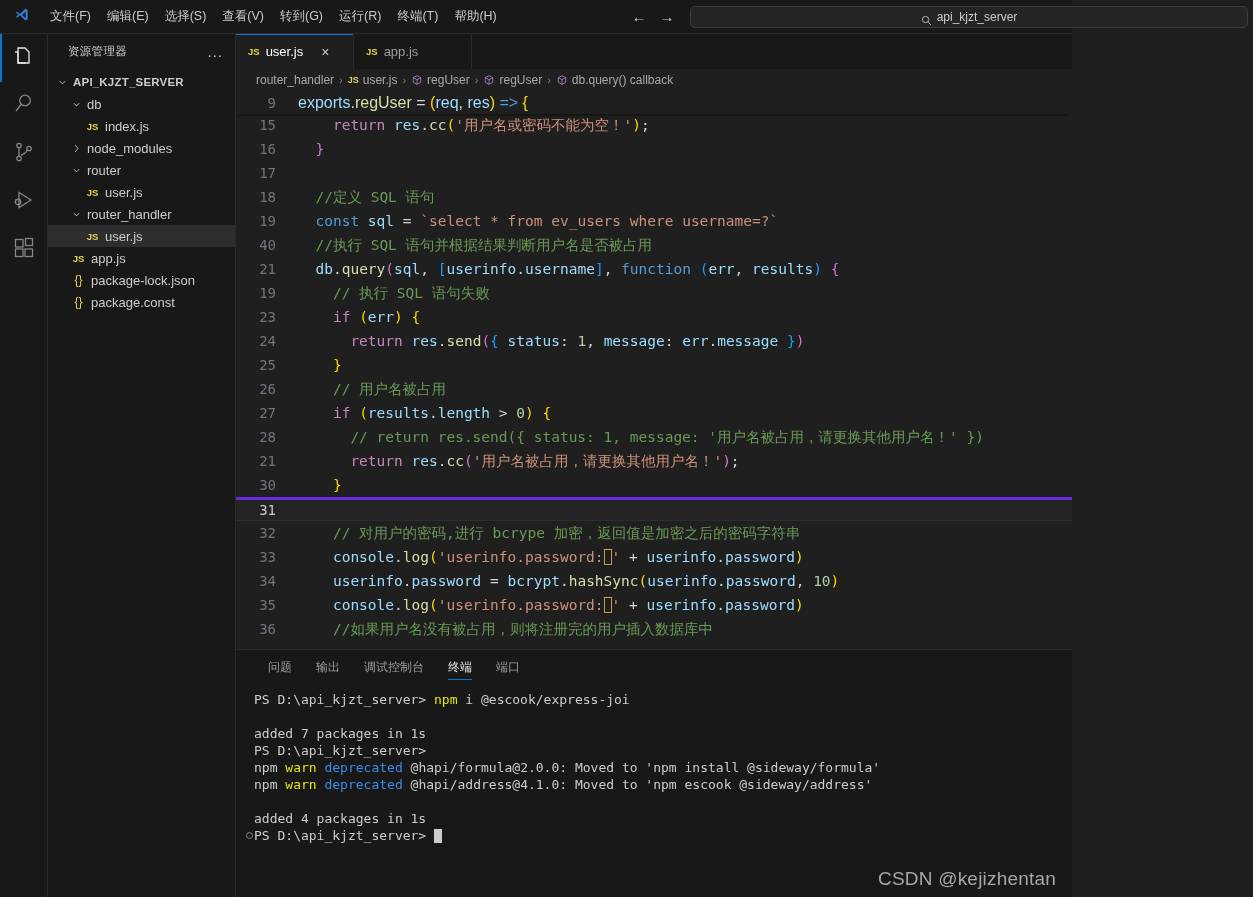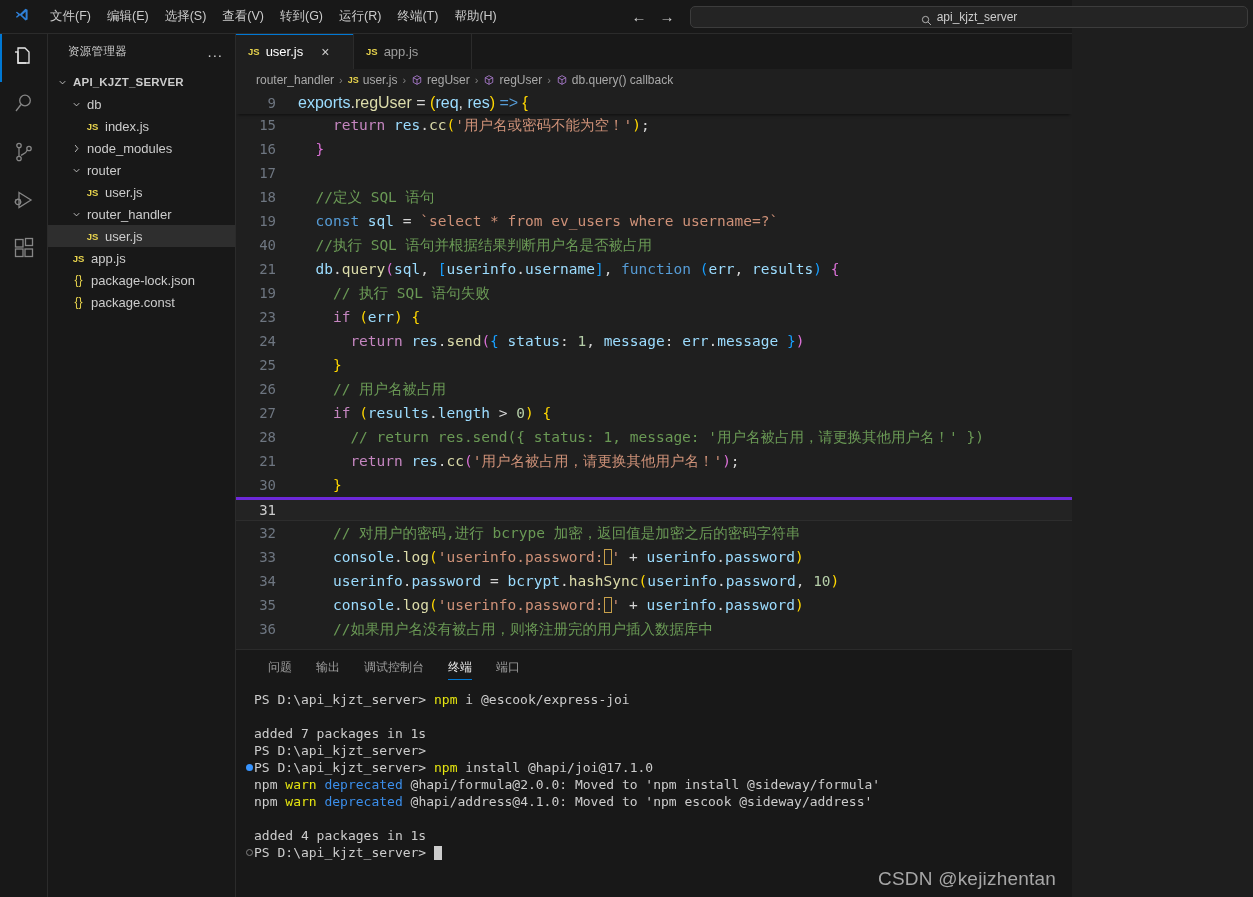--- a/index.html
+++ b/index.html
@@ -534,21 +534,20 @@
           <div class="ptab">输出</div>
           <div class="ptab">调试控制台</div>
           <div class="ptab active">终端</div>
           <div class="ptab">端口</div>
         </div>
         <div class="terminal">
           <div class="tline"><span class="c-white">PS D:\api_kjzt_server&gt; </span><span class="c-yellow">npm</span><span class="c-white"> i </span><span class="c-white">@escook/express-joi</span></div>
           <div class="tline"> </div>
           <div class="tline"><span class="c-white">added 7 packages in 1s</span></div>
           <div class="tline"><span class="c-white">PS D:\api_kjzt_server&gt;</span></div>
-          <div class="tline dec blue"><span class="c-white">PS D:\api_kjzt_server&gt; </span><span class="c-yellow">npm</span><span class="c-white"> install @hapi/joi@17.1.0</span></div>
           <div class="tline"><span class="c-white">npm </span><span class="c-yellow">warn</span><span class="c-white"> </span><span class="c-blue">deprecated</span><span class="c-white"> @hapi/formula@2.0.0: Moved to 'npm install @sideway/formula'</span></div>
           <div class="tline"><span class="c-white">npm </span><span class="c-yellow">warn</span><span class="c-white"> </span><span class="c-blue">deprecated</span><span class="c-white"> @hapi/address@4.1.0: Moved to 'npm escook @sideway/address'</span></div>
           <div class="tline"> </div>
           <div class="tline"><span class="c-white">added 4 packages in 1s</span></div>
           <div class="tline dec grey"><span class="c-white">PS D:\api_kjzt_server&gt; </span><span class="cursorblk"></span></div>
         </div>
       </div>
 
     </div>
   </div>

